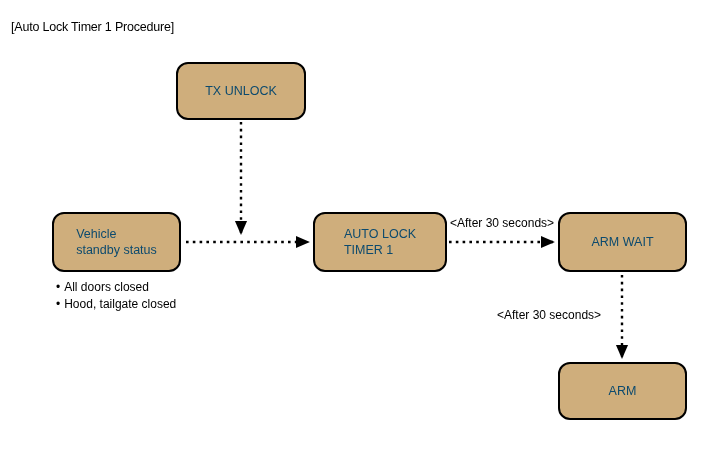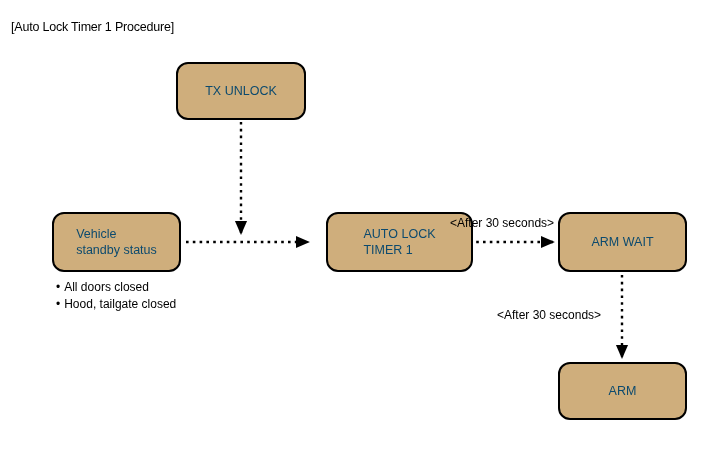--- a/index.html
+++ b/index.html
@@ -40,21 +40,21 @@
     align-items: center;
     justify-content: center;
     text-align: left;
     font-size: 12.5px;
     line-height: 16px;
     color: #0c4a6e;
   }
   .node span { display: block; }
   #node-tx-unlock  { left: 176px; top: 62px;  width: 130px; height: 58px; }
   #node-vehicle    { left: 52px;  top: 212px; width: 129px; height: 60px; }
-  #node-auto-lock  { left: 313px; top: 212px; width: 147px; height: 60px; margin-left: 13px; }
+  #node-auto-lock  { left: 313px; top: 212px; width: 134px; height: 60px; }
   #node-arm-wait   { left: 558px; top: 212px; width: 129px; height: 60px; }
   #node-arm        { left: 558px; top: 362px; width: 129px; height: 58px; }
 
   .note {
     position: absolute;
     font-size: 12px;
     line-height: 17px;
     white-space: nowrap;
   }
   #note-unlock  { left: 258px; top: 136px; }

